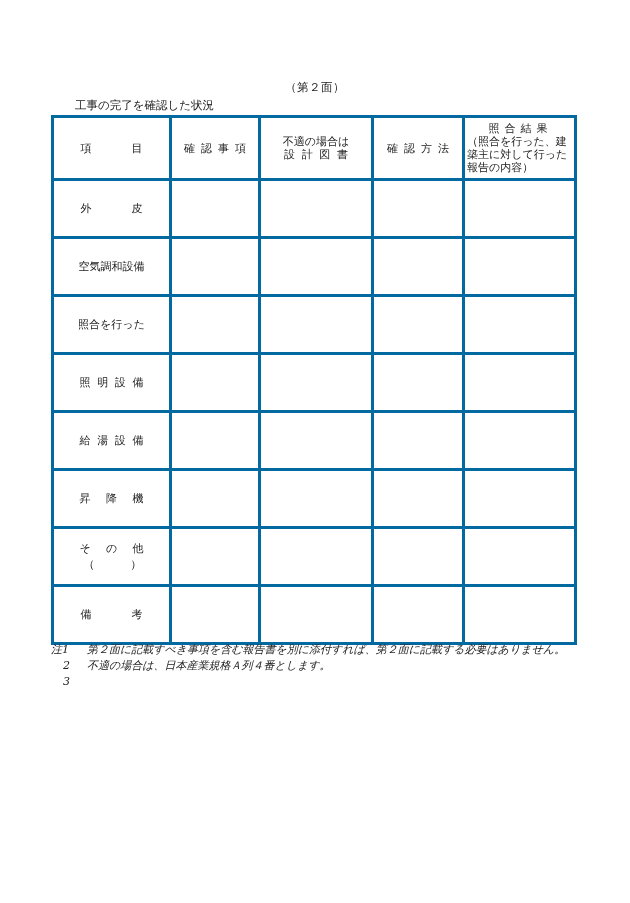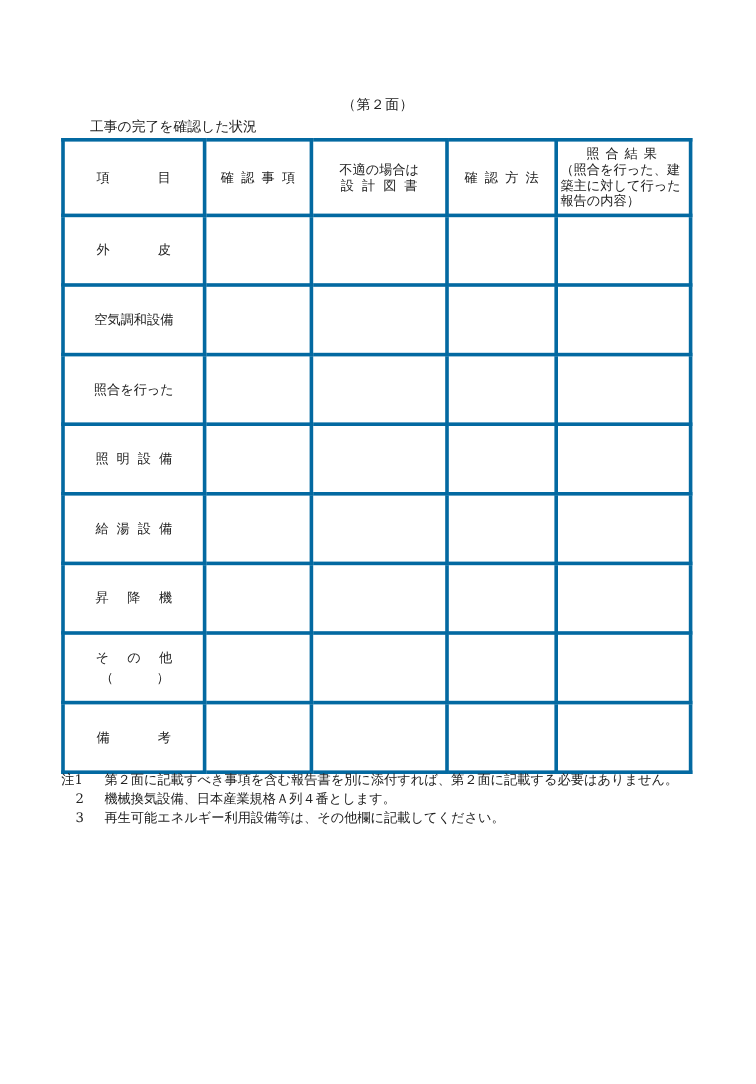--- a/index.html
+++ b/index.html
@@ -83,20 +83,21 @@
     .notes {
       position: absolute;
       left: 51px;
       top: 642px;
       font-size: 11px;
       line-height: 16px;
     }
     .note-row {
       display: flex;
       white-space: nowrap;
+      font-style: italic;
     }
     .note-num {
       width: 36px;
       display: inline-block;
     }
     .note-num.first { width: 36px; }
     .note-num.indent { padding-left: 12px; width: 24px; }
   </style>
 </head>
 <body>
@@ -265,19 +266,18 @@
 </tbody>
   </table>
 
 <div class="notes">
   <div class="note-row">
     <span class="note-num first"><span>注</span><span>1</span></span>
     <span>第２面に記載すべき事項を含む報告書を別に添付すれば、第２面に記載する必要はありません。</span>
   </div>
   <div class="note-row">
     <span class="note-num indent">2</span>
-    <span>機械換気設備、日本産業規格Ａ列４番とします。</span>
+    <span>不適の場合は、日本産業規格Ａ列４番とします。</span>
   </div>
   <div class="note-row">
     <span class="note-num indent">3</span>
-    <span>再生可能エネルギー利用設備等は、その他欄に記載してください。</span>
   </div>
 </div>
 
 </body></html>

